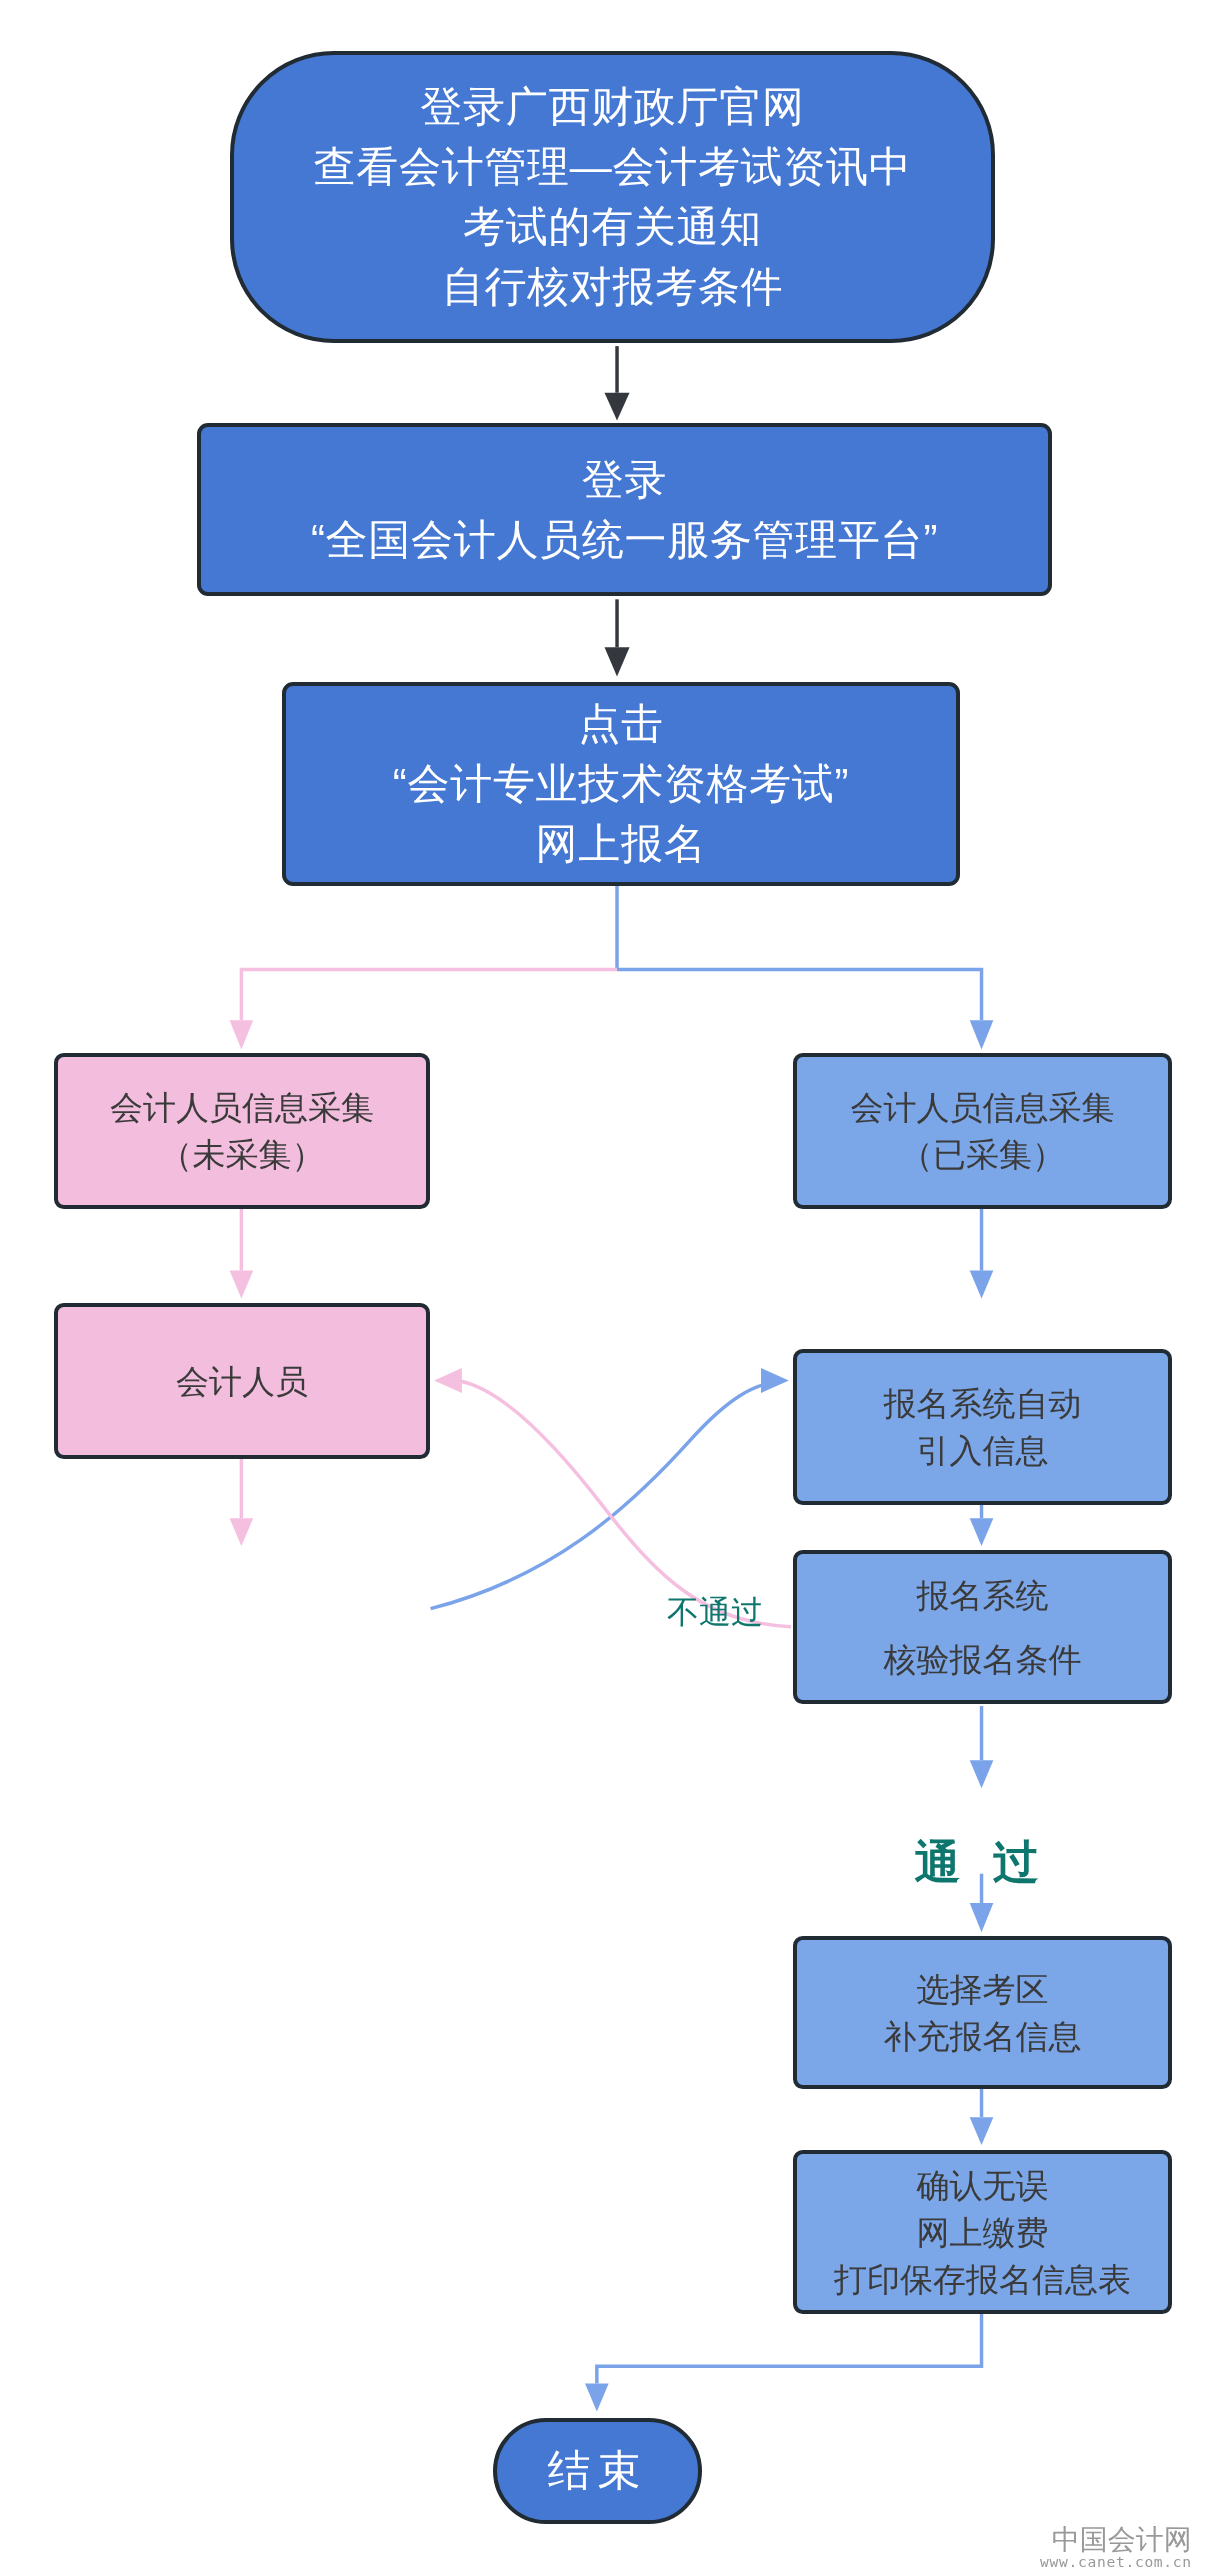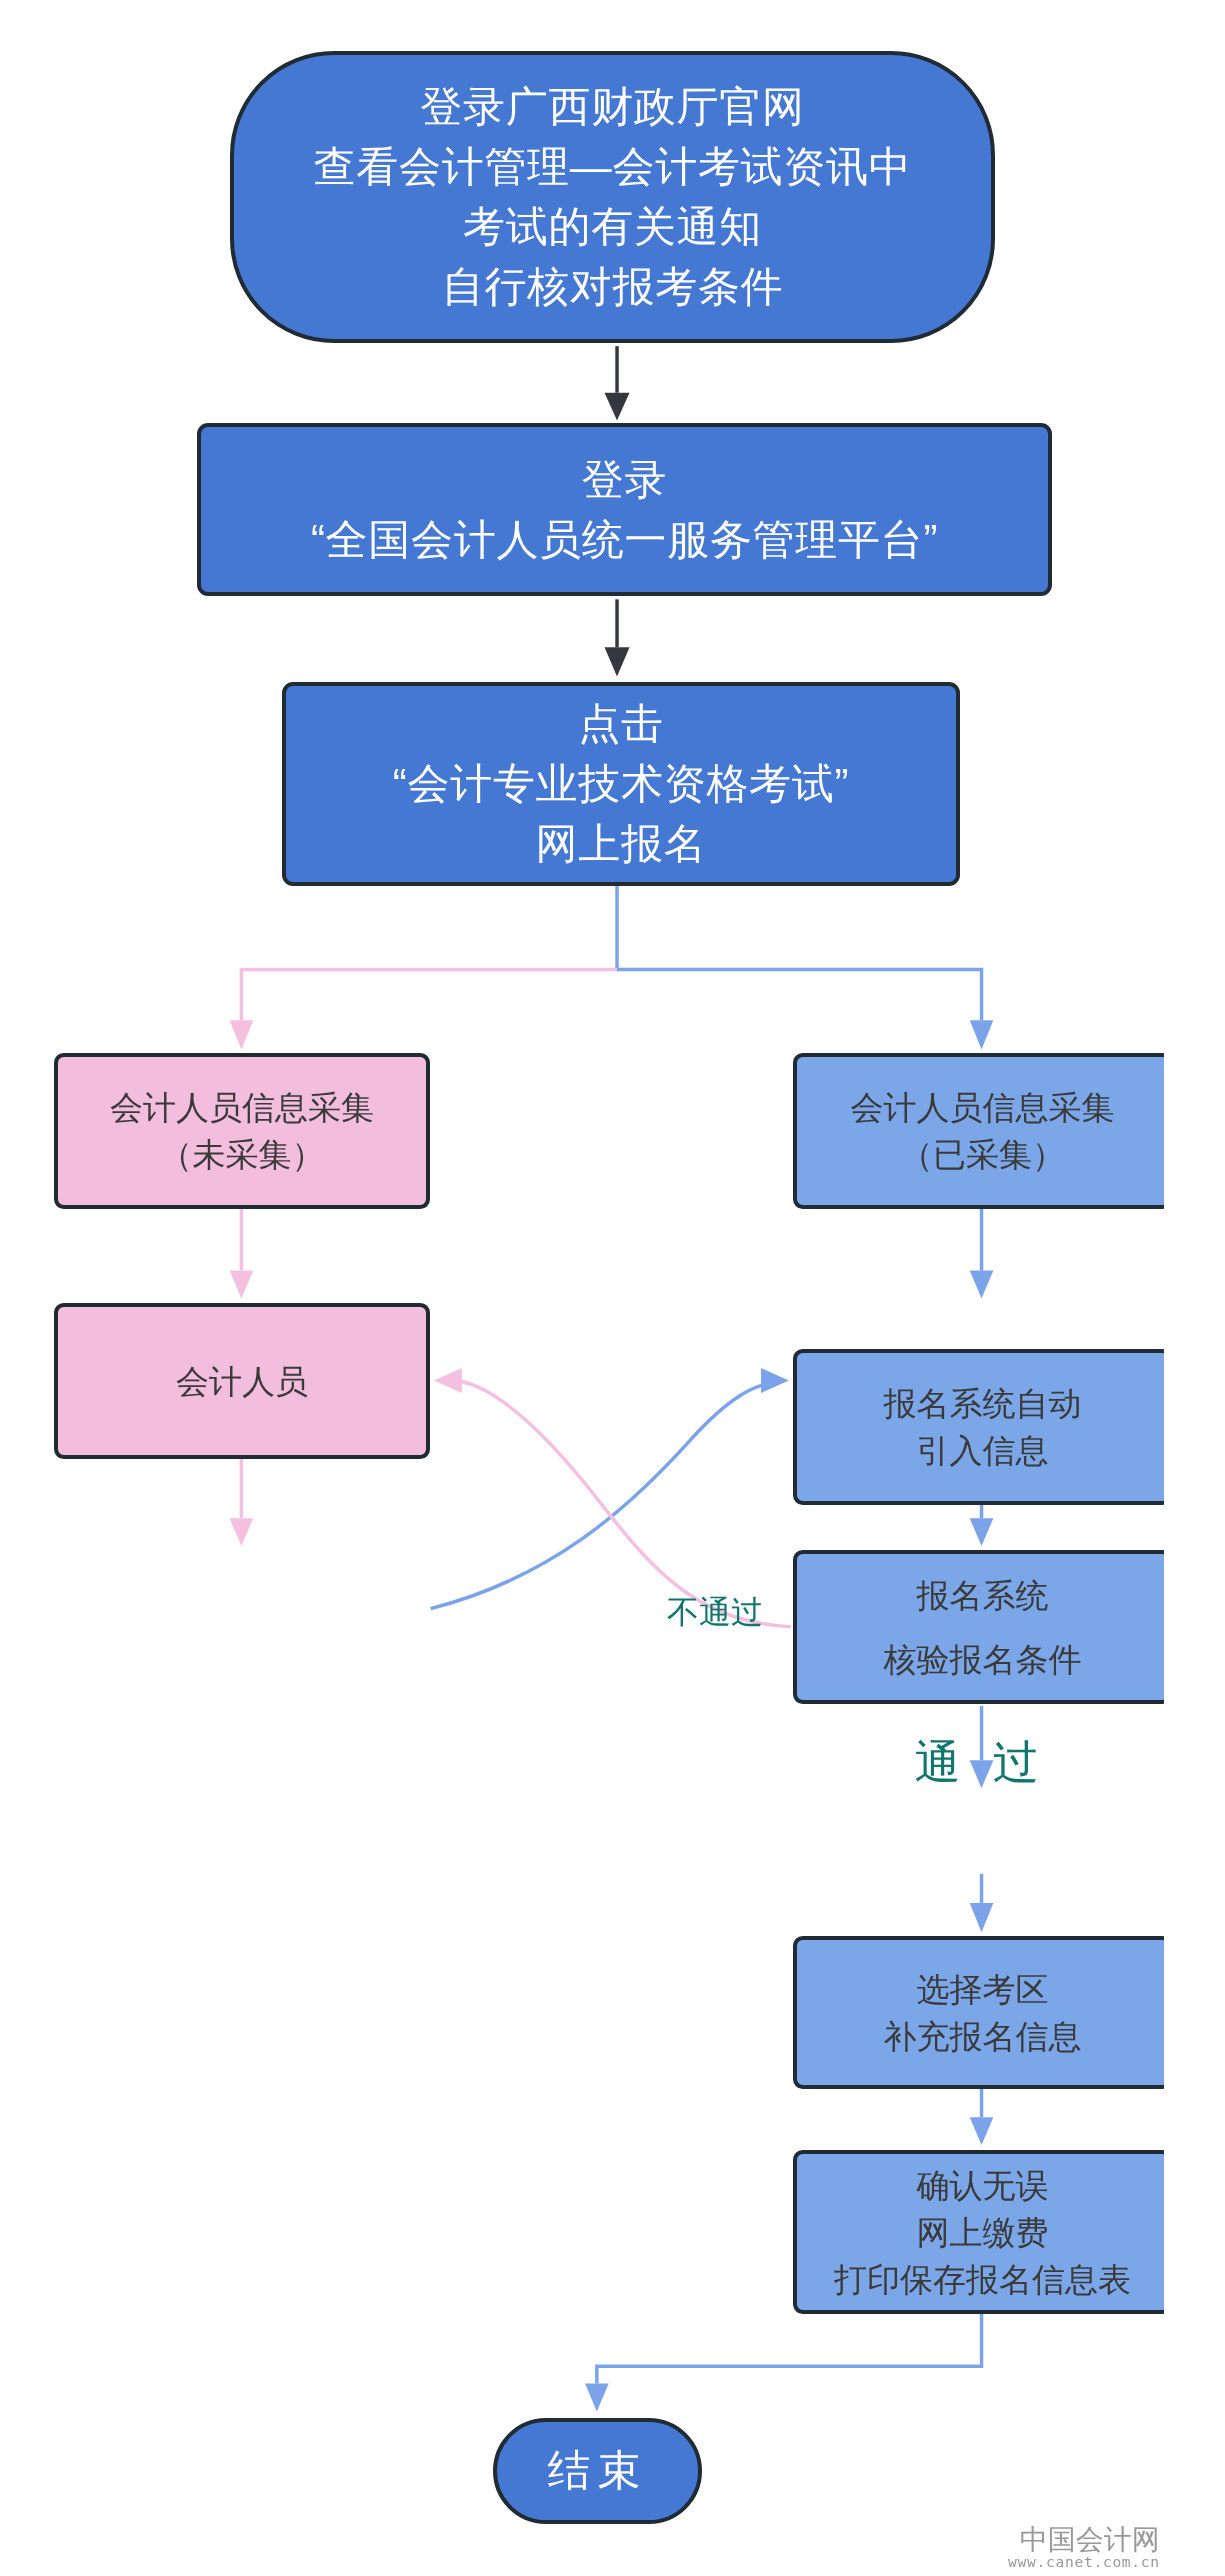--- a/index.html
+++ b/index.html
@@ -1,35 +1,35 @@
 <!DOCTYPE html>
 <html style="font-size:11px"><head>
 <meta charset="utf-8">
 <style>
   html,body{margin:0;padding:0;background:#ffffff;}
   .canvas{
     position:relative;width:1164px;height:2576px;background:#ffffff;
-    font-family:"Liberation Sans", sans-serif;overflow:hidden;
+    font-family:"Liberation Sans", sans-serif;overflow:hidden;padding-left:32px;
   }
   .edges{position:absolute;left:0;top:0;}
   .node{
     position:absolute;display:flex;flex-direction:column;justify-content:center;align-items:center;
     text-align:center;border:4.2px solid #212b34;box-sizing:border-box;
   }
   .blue{background:#4478d3;color:#ffffff;border-radius:11px;}
   .terminator{border-radius:104px;}
   .pill{border-radius:53px;}
   .lightblue{background:#7ba6e8;color:#3a3a3a;border-radius:9.7px;}
   .pink{background:#f3bddd;color:#3a3a3a;border-radius:9.7px;}
   .main-text{font-size:42px;line-height:60px;font-weight:500;letter-spacing:0.7px;}
   .col-text{font-size:33px;line-height:47px;font-weight:500;}
   .end-text{font-size:43px;font-weight:500;letter-spacing:7px;}
   .line{white-space:nowrap;}
   .edge-label{position:absolute;color:#0f766e;}
-  .pass-label{left:877px;top:1732px;width:209px;text-align:center;font-size:46px;font-weight:400;letter-spacing:9.7px;}
+  .pass-label{left:877px;top:1832px;width:209px;text-align:center;font-size:46px;font-weight:700;letter-spacing:9.7px;}
   .fail-label{left:667px;top:1591px;font-size:32px;font-weight:500;}
   .watermark{position:absolute;right:4.2px;bottom:5.6px;text-align:right;color:#999999;}
   .watermark .site{font-size:28px;line-height:29px;}
   .watermark .url{font-size:14.6px;line-height:16.7px;font-family:"DejaVu Sans Mono", monospace;letter-spacing:0.7px;}
 </style>
 </head>
 <body>
 
 <div class="canvas">
 

